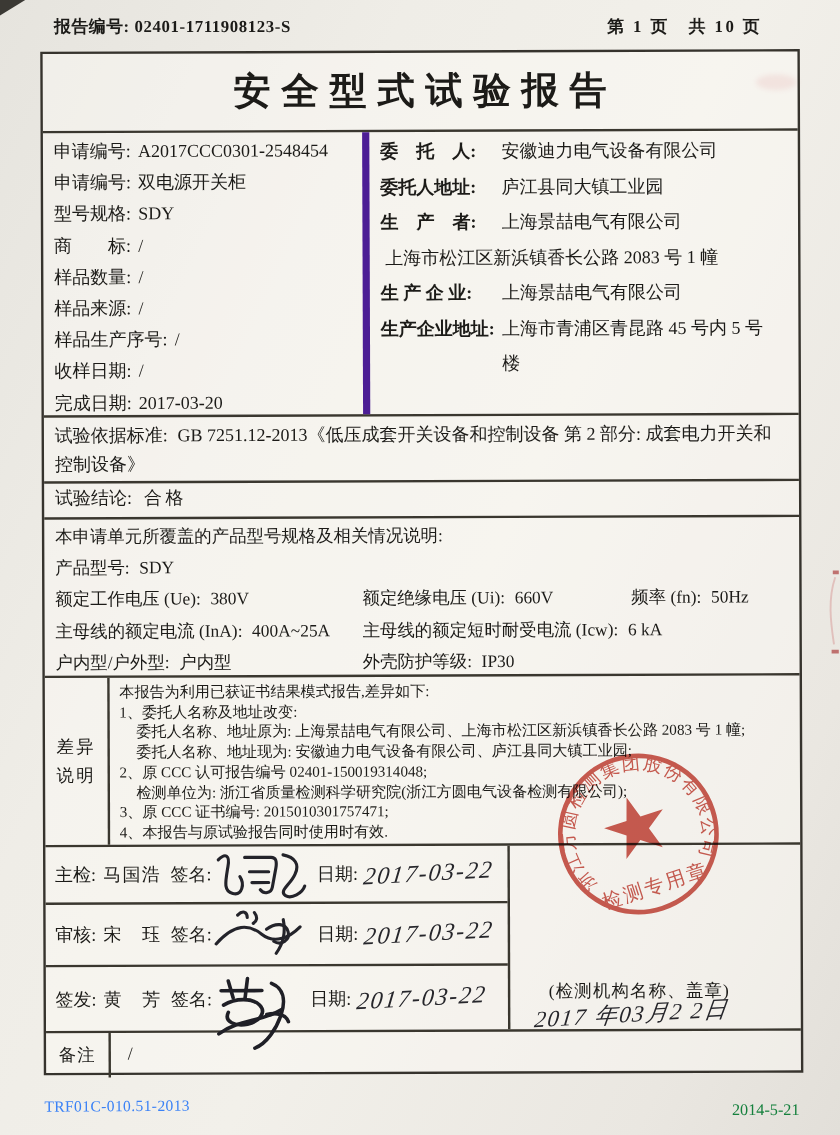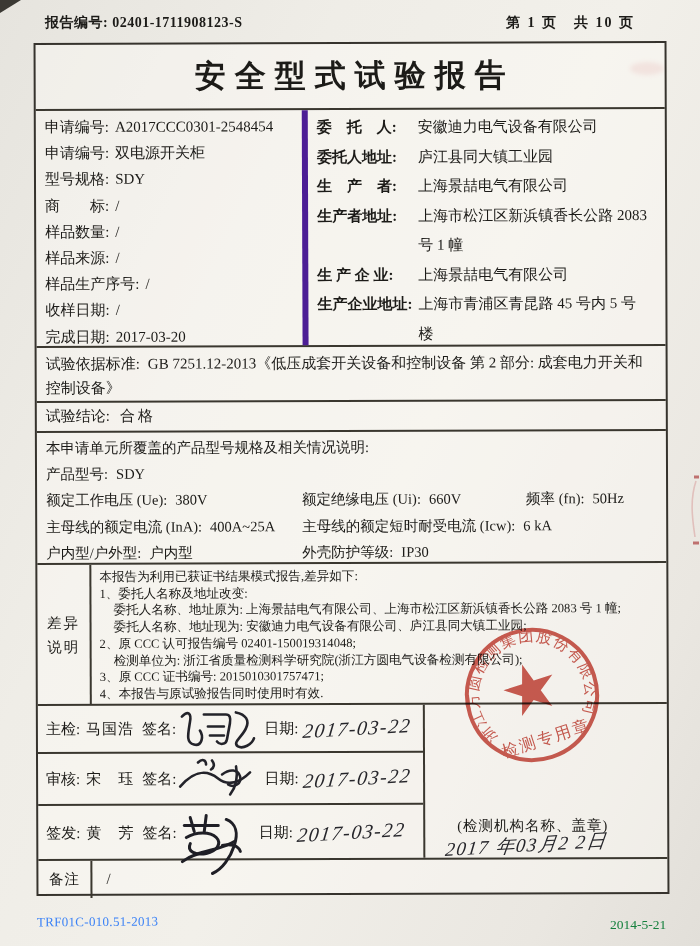--- a/index.html
+++ b/index.html
@@ -125,21 +125,20 @@
         </div>
       <div class="entry">
           <span class="lbl">委托人地址:</span>
           <span class="val">庐江县同大镇工业园</span>
         </div>
       <div class="entry">
           <span class="lbl">生　产　者:</span>
           <span class="val">上海景喆电气有限公司</span>
         </div>
       <div class="entry">
-          <span class="lbl">生产者地址:</span>
           <span class="val">上海市松江区新浜镇香长公路 2083 号 1 幢</span>
         </div>
       <div class="entry">
           <span class="lbl">生 产 企 业:</span>
           <span class="val">上海景喆电气有限公司</span>
         </div>
       <div class="entry">
           <span class="lbl">生产企业地址:</span>
           <span class="val">上海市青浦区青昆路 45 号内 5 号楼</span>
         </div>

